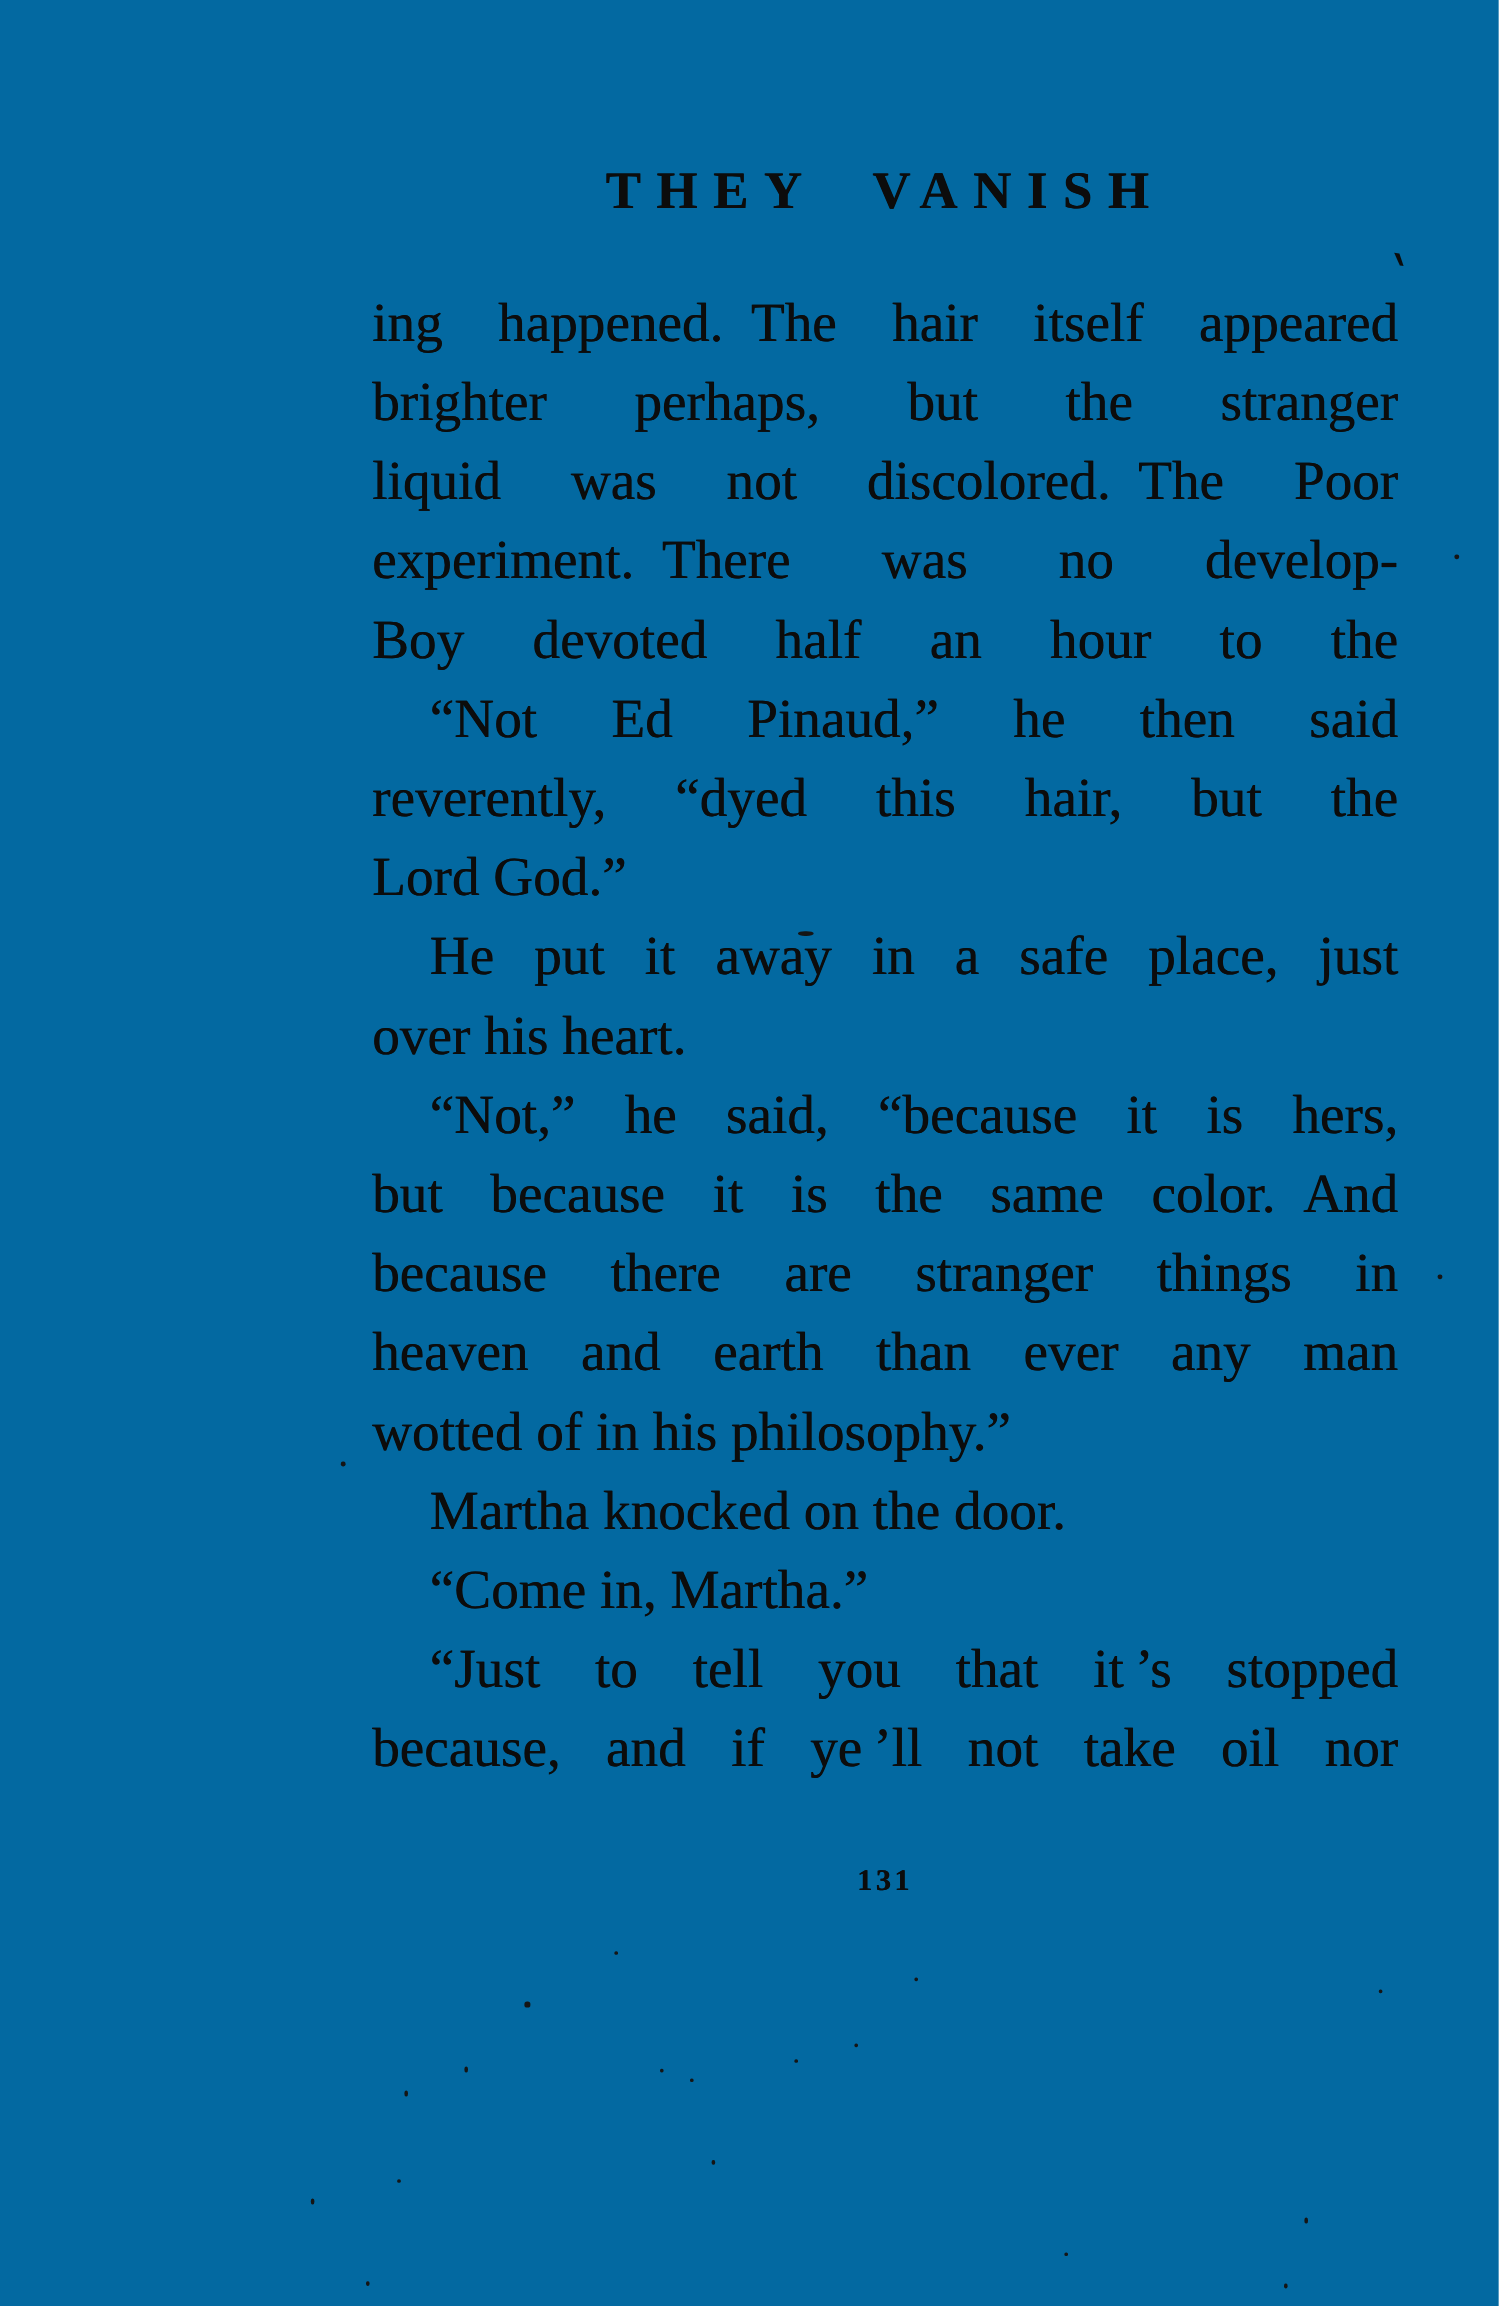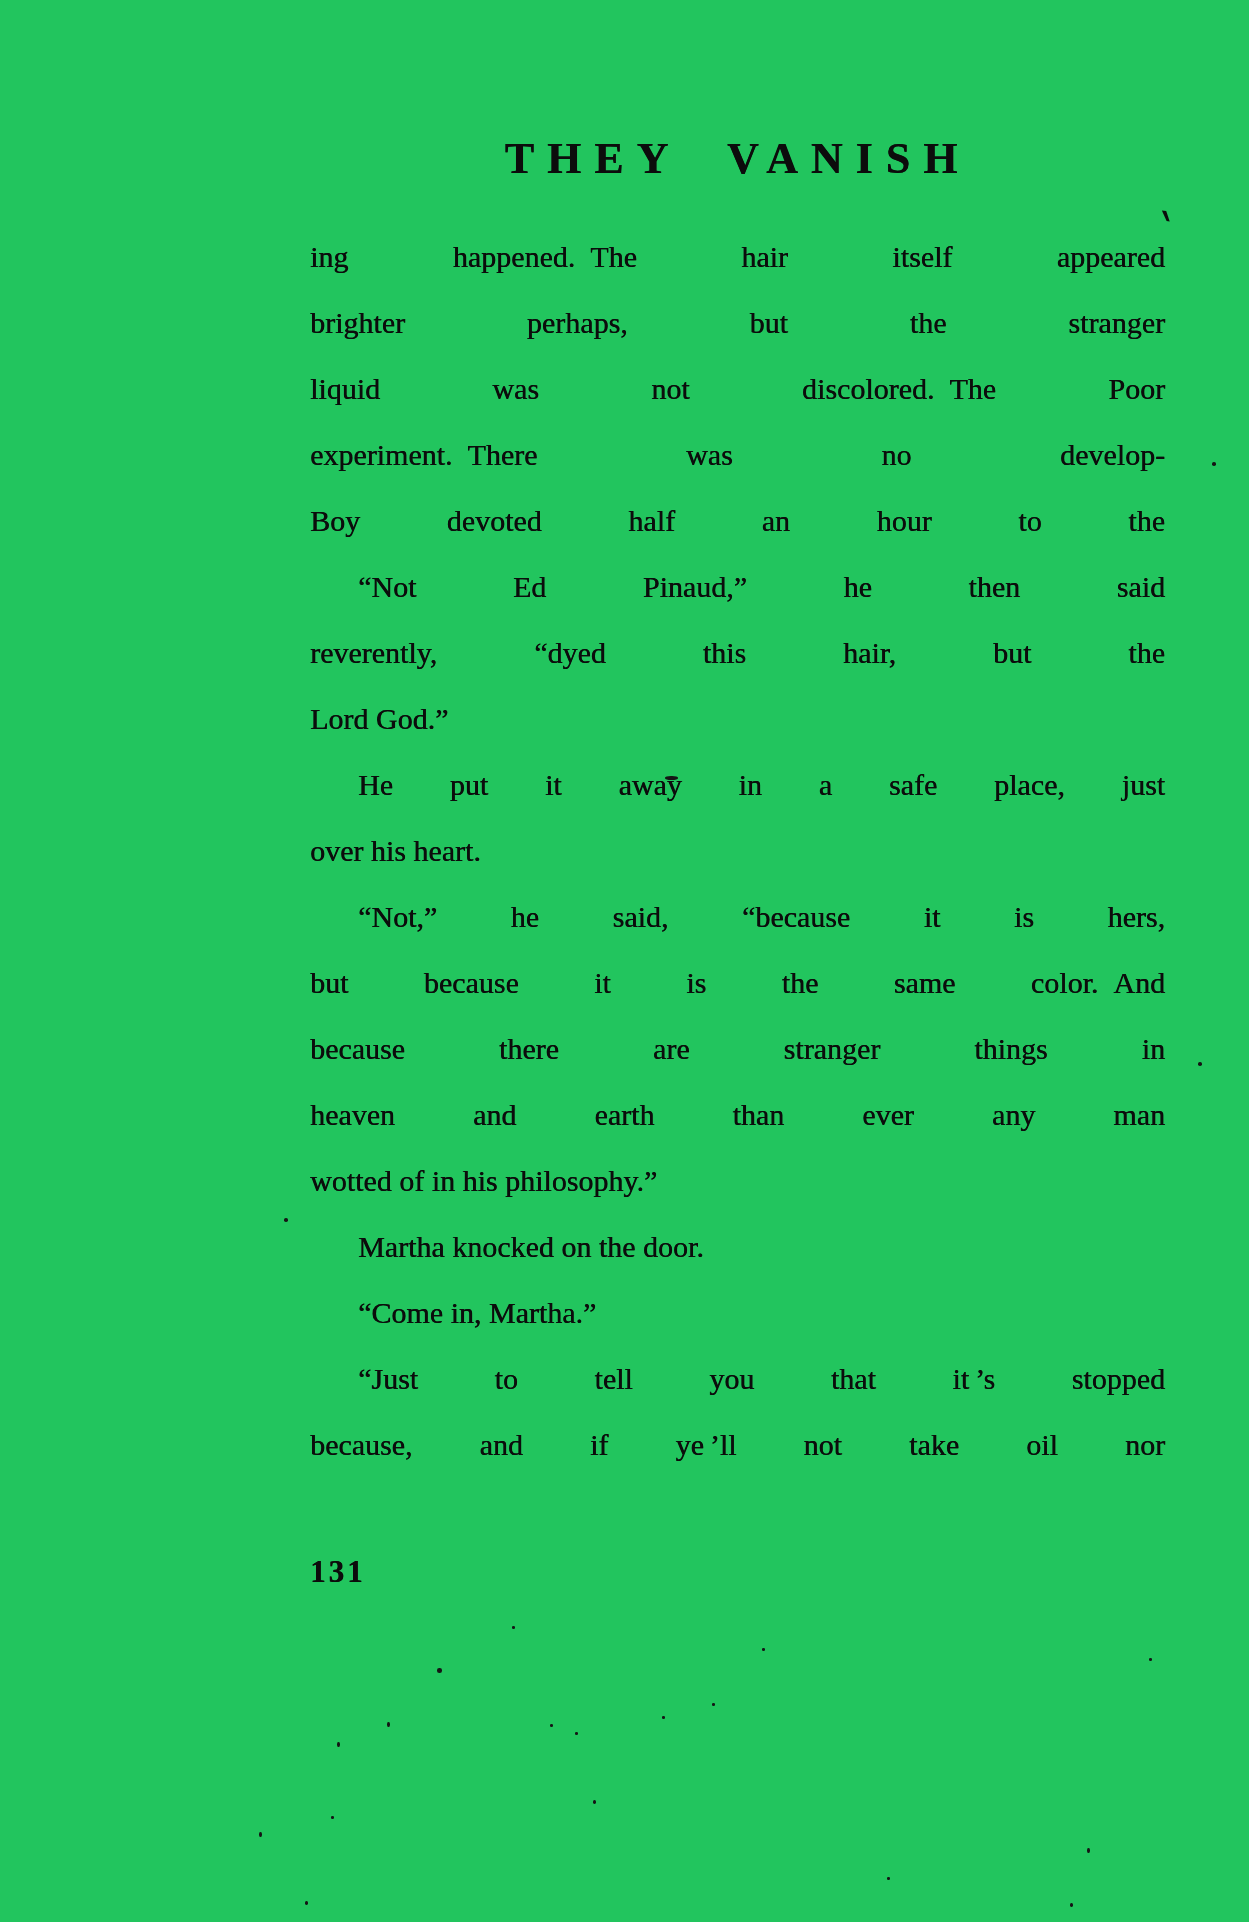--- a/index.html
+++ b/index.html
@@ -4,66 +4,66 @@
 <style>
   html, body {
     margin: 0;
     padding: 0;
     background: #ffffff;
   }
   .page {
     position: relative;
     width: 1249px;
     height: 1922px;
-    background: #22c55e;
+    background: #0369a1;
     overflow: hidden;
     font-family: "Liberation Serif", serif;
     color: #0c0c0c;
   }
   .page-header {
     position: absolute;
     left: 310px;
     top: 133px;
     width: 855px;
     text-align: center;
     font-size: 44px;
     font-weight: 700;
     letter-spacing: 13px;
     word-spacing: 24px;
     white-space: nowrap;
     text-shadow: 0.4px 0 0 currentColor;
   }
   .text-block {
     position: absolute;
     left: 310px;
-    top: 224px;
+    top: 236px;
     width: 855px;
-    font-size: 30px;
+    font-size: 46px;
     line-height: 66px;
     text-shadow: 0.4px 0 0 currentColor;
   }
   .text-line {
     height: 66px;
     text-align: justify;
     text-align-last: justify;
   }
   .text-line.left {
     text-align: left;
     text-align-last: left;
   }
   .text-line.indent {
     text-indent: 48px;
   }
   .page-number {
     position: absolute;
     left: 310px;
     top: 1554px;
     width: 855px;
-    text-align: left;
-    font-size: 31px;
+    text-align: center;
+    font-size: 25px;
     font-weight: 700;
     letter-spacing: 3px;
     font-feature-settings: "onum";
     text-shadow: 0.4px 0 0 currentColor;
   }
   .scan-artifacts { position: absolute; left: 0; top: 0; width: 100%; height: 100%; pointer-events: none; }
   .speck {
     position: absolute;
     background: #151515;
     border-radius: 45%;

